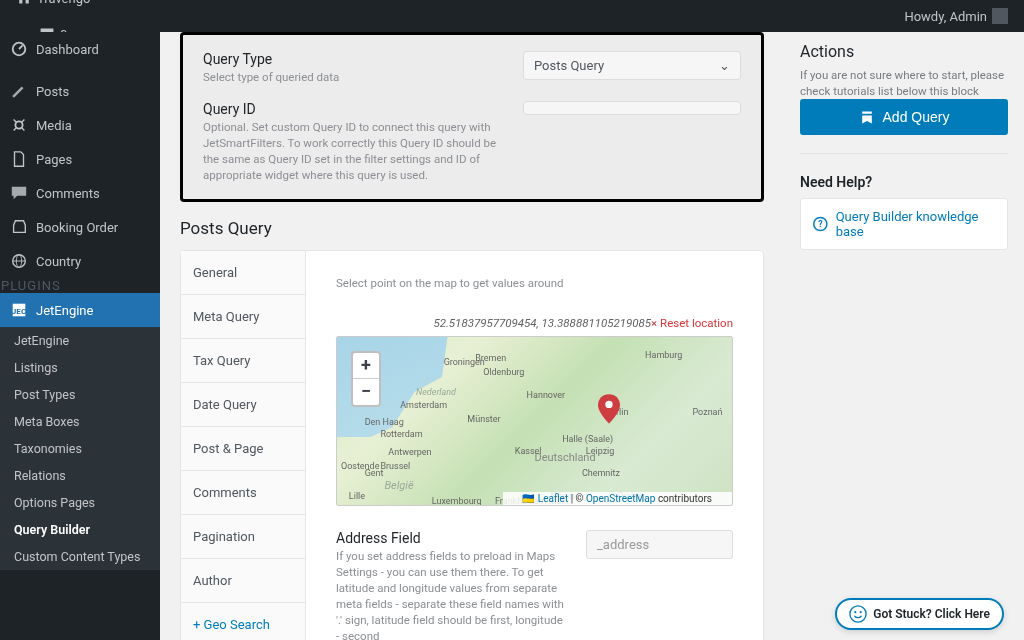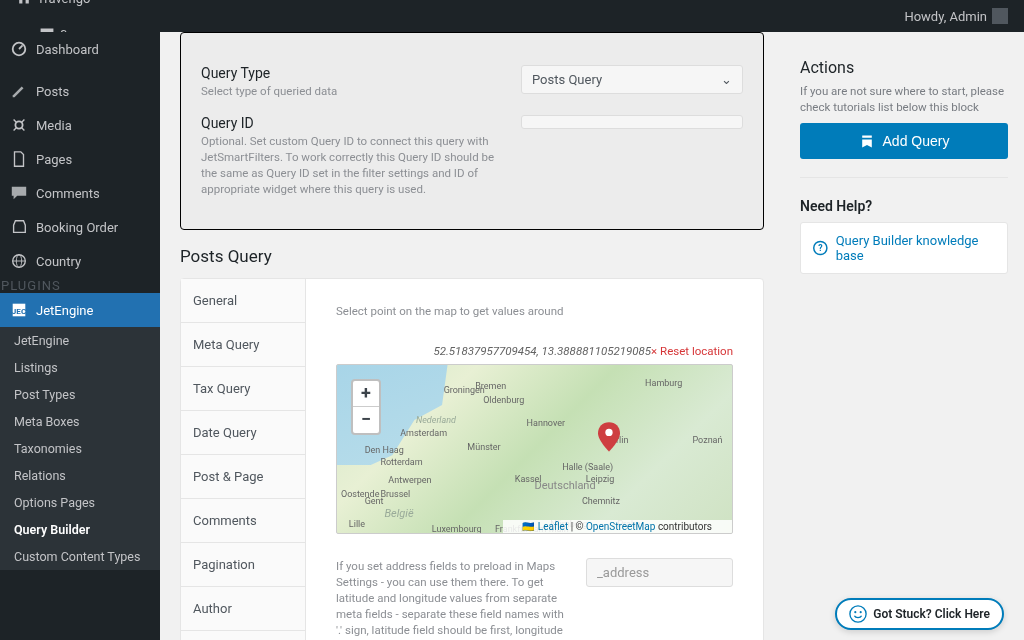--- a/index.html
+++ b/index.html
@@ -14,22 +14,22 @@
 .nav-item { display: flex; align-items: center; gap: 8px; padding: 8px 10px; cursor: pointer; }
 .nav-item svg { width: 18px; height: 18px; fill: #a7aaad; }
 .nav-item.active { background: #2271b1; color: #fff; position: relative; }
 .nav-item.active::after { content:""; position:absolute; right:-8px; top:50%; transform:translateY(-50%); border:8px solid transparent; border-right-color:#f1f1f1; }
 .nav-item.active svg { fill: #fff; }
 .submenu { background: #2c3338; }
 .subitem { padding: 6px 10px 6px 14px; font-size: 12.5px; color: #c3c4c7; cursor: pointer; }
 .subitem.active { color: #fff; font-weight: 600; }
 .plugin-tag { font-size: 13px; color:#50575e; padding-left:1px; text-transform:uppercase; letter-spacing:1px; }
 .content { flex: 1; background: #f1f1f1; padding: 0 20px 20px 20px; overflow-y: auto; }
-.rightbar { width: 240px; flex-shrink: 0; padding: 26px 16px; }
-.settings-block { background: #ececec; border: 1px solid #000000; padding: 32px 20px; border-radius:4px; margin-bottom: 16px; }
+.rightbar { width: 240px; flex-shrink: 0; padding: 10px 16px; }
+.settings-block { background: #ececec; border: 3px solid #000000; padding: 16px 20px; border-radius:4px; margin-bottom: 16px; }
 .field-row { display: flex; gap: 20px; margin-bottom: 16px; }
 .field-row:last-child { margin-bottom: 0; }
 .field-label-col { flex: 0 0 300px; }
 .field-label { font-size: 14px; color: #1d2327; margin-bottom: 2px; }
 .field-desc { font-size: 11.5px; color: #8c8f94; line-height: 1.4; }
 .field-input-col { flex: 1; }
 .select-box, .text-input { width: 100%; background: #f6f6f6; border: 1px solid #ddd; border-radius: 3px; padding: 6px 10px; font-size: 13px; color: #50575e; display: flex; justify-content: space-between; align-items: center; }
 .section-title { font-size: 17px; color: #1d2327; margin: 8px 0 12px 0; font-weight: 400; }
 .panel-wrap { display: flex; background: #fff; border: 1px solid #e5e5e5; border-radius: 4px; min-height: 440px; }
 .panel-tabs { width: 125px; background: #fafafa; border-right: 1px solid #e5e5e5; }
@@ -44,21 +44,21 @@
 .map-pin { position: absolute; left: 66%; top: 34%; }
 .map-pin svg { width: 22px; height: 30px; fill: #ce3e40; }
 .map-attr { position: absolute; right: 0; bottom: 0; background: rgba(255,255,255,0.85); font-size: 10px; padding: 1px 20px; color: #333; }
 .map-attr a { color: #0073aa; text-decoration: none; }
 .coords-row { display: flex; justify-content: space-between; font-size: 11.5px; margin-top: 6px; }
 .coords { font-style: italic; color: #636363; }
 .reset-loc { color: #d63638; cursor: pointer; }
 .actions-title { font-size: 16px; margin-bottom: 6px; color:#1d2327; }
 .help-title { font-size: 14px; margin: 20px 0 8px 0; color:#1d2327; font-weight:600; }
 .actions-desc { font-size: 11.5px; color: #787c82; line-height: 1.4; }
-.add-btn { width: 100%; background: #007cba; color: #fff; border: none; border-radius: 3px; padding: 10px; font-size: 14px; display: flex; align-items: center; justify-content: center; gap: 8px; margin-top: 8px; cursor: pointer; }
+.add-btn { width: 100%; background: #007cba; color: #fff; border: none; border-radius: 3px; padding: 10px; font-size: 14px; display: flex; align-items: center; justify-content: center; gap: 8px; margin-top: 0; cursor: pointer; }
 .add-btn svg { width: 16px; height: 16px; fill: #fff; }
 .kb-box { background: #fff; border: 1px solid #e5e5e5; border-radius: 3px; padding: 10px 12px; display: flex; align-items: center; gap: 8px; }
 .kb-box svg { width: 16px; height: 16px; fill: #007cba; }
 .kb-link { color: #007cba; font-size: 13px; }
 .help-bubble { position: fixed; right: 20px; bottom: 10px; background: #fff; border: 2px solid #007cba; border-radius: 20px; padding: 5px 12px; display: flex; align-items: center; gap: 6px; font-size: 12px; font-weight: 600; color: #1d2327; box-shadow: 0 2px 6px rgba(0,0,0,0.15); cursor: pointer; }
 .help-bubble svg { width: 18px; height: 18px; fill: #007cba; }
 .map-city { position:absolute; font-size:9px; color:#666; white-space:nowrap; }
 </style>
 </head>
 <body>
@@ -254,20 +254,21 @@
           </div>
           <div class="map-pin"><svg viewBox="0 0 24 32">
                 <path d="M12 0C5 0 0 5 0 12c0 8 12 20 12 20s12-12 12-20C24 5 19 0 12 0z"></path>
                 <circle cx="12" cy="11" r="4" fill="#fff"></circle>
               </svg></div>
           <div class="map-attr">🇺🇦 <a>Leaflet</a><span> | © </span><a>OpenStreetMap</a><span> contributors</span></div>
         </div>
 
         <div class="field-row" style="margin-top:24px">
           <div class="field-label-col" style="flex:0 0 230px">
+            <div class="field-label">Address Field</div>
             <div class="field-desc">If you set address fields to preload in Maps Settings - you can use them there. To get latitude and longitude values from separate meta fields - separate these field names with '.' sign, latitude field should be first, longitude - second</div>
           </div>
           <div class="field-input-col">
             <div class="text-input">
                 <span style="color:#999">_address</span>
               </div>
           </div>
         </div>
 
       </div>

